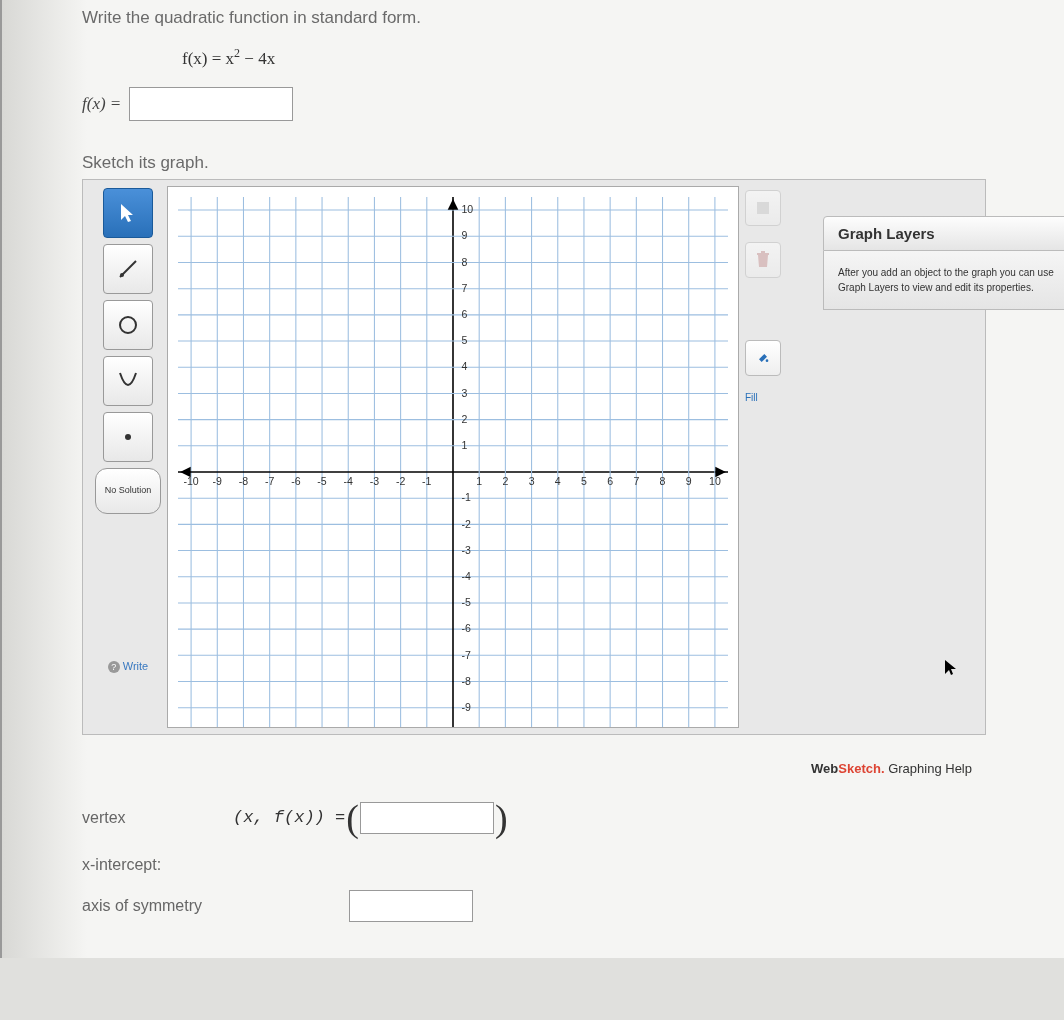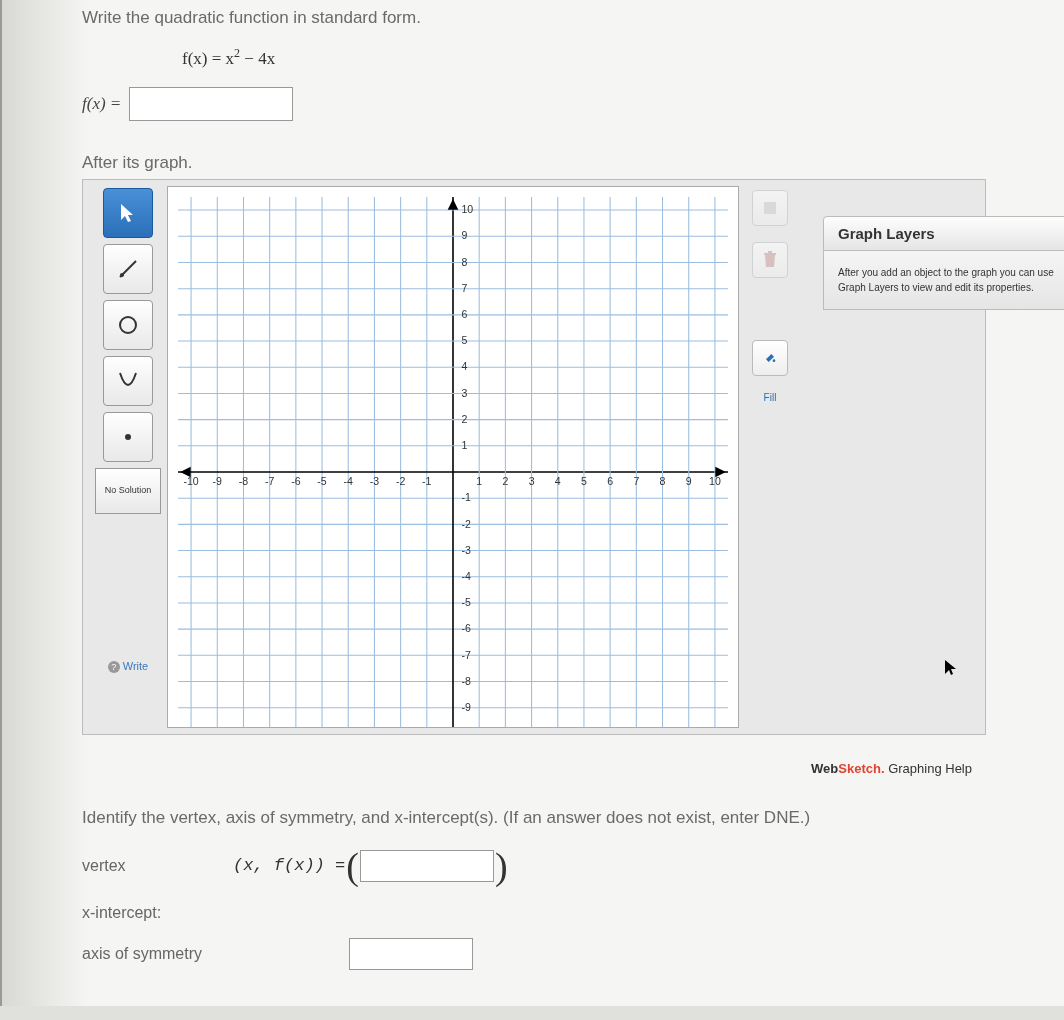--- a/index.html
+++ b/index.html
@@ -7,29 +7,29 @@
 .instr{color:#6a6a6a;font-size:17px;padding-top:8px}
 .eqn{font-family:Georgia,serif;font-size:17px;color:#333;margin:18px 0 18px 100px}
 .eqn sup{font-size:12px}
 .answer-row{display:flex;align-items:center;gap:8px;margin:8px 0 24px 0}
 .fxlbl{font-family:Georgia,serif;font-style:italic;font-size:17px;color:#444}
 .textbox{border:1px solid #999;background:#fff;height:32px;width:150px;padding:0 6px;font-size:15px}
 .gtool{display:flex;background:#e8e8e8;border:1px solid #bbb;width:890px;padding:6px;margin:6px 0 18px 0;position:relative}
 .toolbar{width:78px;display:flex;flex-direction:column;gap:6px;align-items:center;padding-top:2px}
 .tbtn{width:48px;height:48px;background:linear-gradient(#fff,#e8e8e8);border:1px solid #999;border-radius:4px;display:flex;align-items:center;justify-content:center;cursor:pointer;font-size:20px}
 .tbtn.sel{background:linear-gradient(#4a90d9,#2970b9);color:#fff;border-color:#1a5a9a}
-.nosol{width:60px;height:40px;background:linear-gradient(#fff,#e8e8e8);border:1px solid #999;border-radius:0;display:flex;align-items:center;justify-content:center;font-size:9px;text-align:center;cursor:pointer;padding:2px;line-height:1.1}
+.nosol{width:60px;height:40px;background:linear-gradient(#fff,#e8e8e8);border:1px solid #999;border-radius:12px;display:flex;align-items:center;justify-content:center;font-size:9px;text-align:center;cursor:pointer;padding:2px;line-height:1.1}
 .help{font-size:11px;color:#3878c0;cursor:pointer;margin-top:140px}
 .help-ico{display:inline-block;width:12px;height:12px;border-radius:50%;background:#999;color:#fff;font-size:9px;text-align:center;line-height:12px;margin-right:3px}
 .gcanvas{background:#fff;border:1px solid #aaa;width:570px;height:540px;position:relative;overflow:hidden}
 .grid{position:absolute;inset:10px}
 .grid line{stroke:#9cbee0;stroke-width:1}
 .grid line.axis{stroke:#000;stroke-width:1.5}
 .ticklbl{font-size:10px;fill:#333}
-.sidetb{width:50px;display:flex;flex-direction:column;gap:16px;align-items:center;padding:4px 0 0 6px}
+.sidetb{width:50px;display:flex;flex-direction:column;gap:16px;padding:4px 0 0 6px}
 .sbtn{width:34px;height:34px;background:linear-gradient(#fff,#eee);border:1px solid #bbb;border-radius:4px;display:flex;align-items:center;justify-content:center;color:#888;font-size:14px}
 .sbtn.dis{opacity:.5}
 .layers{position:absolute;left:740px;top:36px;width:246px}
 .layers-hdr{background:linear-gradient(#fdfdfd,#e5e5e5);border:1px solid #bbb;border-radius:4px 4px 0 0;padding:8px 14px;font-size:15px;font-weight:bold;color:#333}
 .layers-body{background:linear-gradient(#f5f5f5,#e5e5e5);border:1px solid #bbb;border-top:none;padding:14px;font-size:10px;color:#333;line-height:1.5}
 .credit{text-align:right;font-size:13px;padding:8px 30px 4px 0;color:#333}
 .credit .wa-a{color:#d43}
 .qrow{display:flex;align-items:center;gap:1px;margin:16px 0}
 .qlbl{font-size:16px;color:#666;width:150px}
 .qeq{font-family:Liberation Mono, monospace;font-style:italic;font-size:17px}
@@ -43,21 +43,21 @@
 <div class="page">
   <div class="instr">Write the quadratic function in standard form.</div>
   <div class="eqn">
     <span>f(x) = x</span><sup>2</sup><span> − 4x</span>
   </div>
   <div class="answer-row">
     <span class="fxlbl">f(x) =</span>
     <input class="textbox" style="">
   </div>
 
-  <div class="instr">After its graph.</div>
+  <div class="instr">Sketch its graph.</div>
 
   <div class="gtool">
     <div class="toolbar">
       <div class="tbtn sel">
         <svg class="ico" viewBox="0 0 24 24">
             <path fill="#fff" d="M5 3l0 16 4-4 3 6 3-1-3-6 5 0z"></path>
           </svg>
       </div>
       <div class="tbtn">
         <svg class="ico" viewBox="0 0 24 24">
@@ -203,21 +203,20 @@
     </div>
 
     <svg style="position:absolute;right:24px;bottom:58px" width="18" height="18">
         <path fill="#000" d="M2 2l0 14 4-4 2 5 2-1-2-5 5 0z"></path>
       </svg>
   </div>
   <div class="credit" style="width:890px">
     <b><span>Web</span><span class="wa-a">Sketch.</span></b><span> Graphing Help</span>
   </div>
 
-  <div class="instr" style="margin-top:20px">Identify the vertex, axis of symmetry, and x-intercept(s). (If an answer does not exist, enter DNE.)</div>
 
   <div class="qrow">
     <span class="qlbl">vertex</span>
     <span class="qeq">(x, f(x))  =</span>
     <span class="paren">(</span>
     <input class="tbmid" style="">
     <span class="paren">)</span>
   </div>
   <div class="qrow">
     <span class="qlbl">x-intercept:</span>

